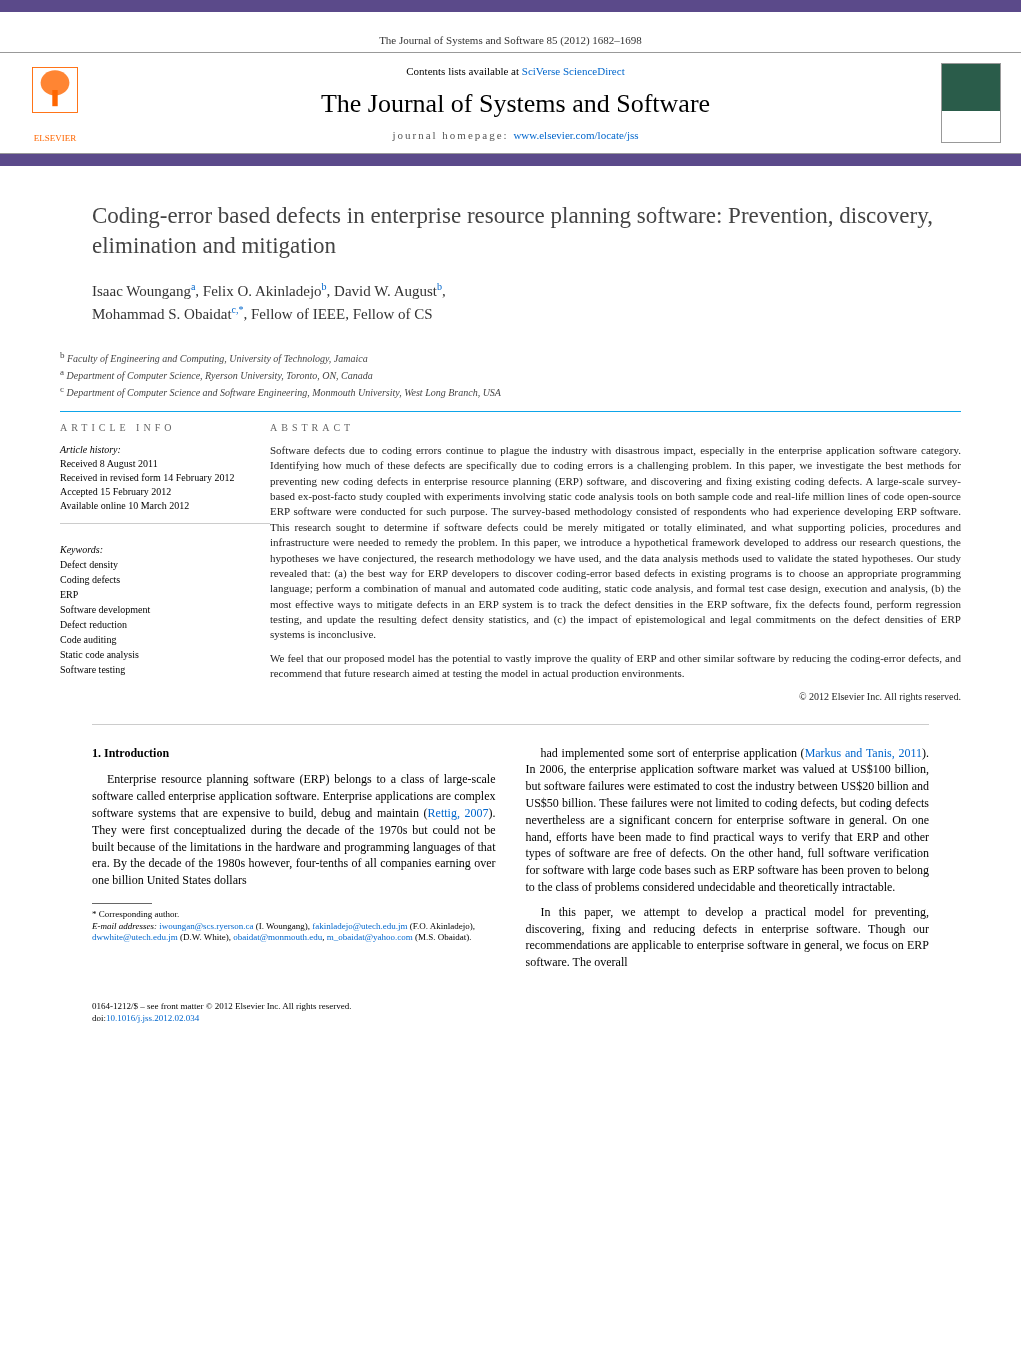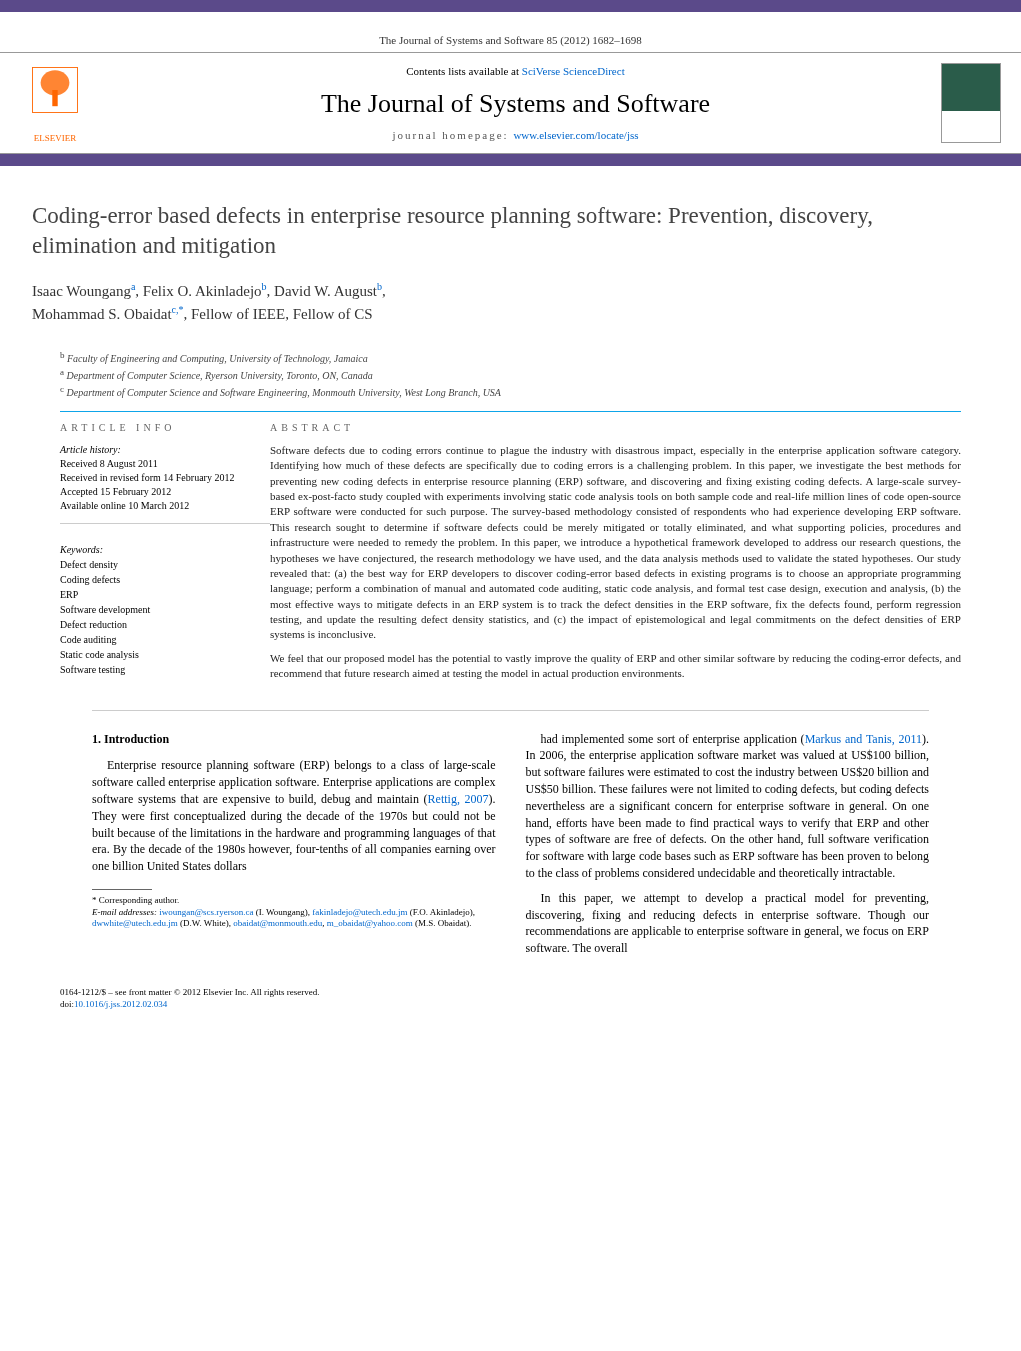--- a/index.html
+++ b/index.html
@@ -66,21 +66,21 @@
   .cover-thumb {
     width: 60px;
     height: 80px;
     background: linear-gradient(#2a5c4a 60%, #fff 60%);
     border: 1px solid #999;
     font-size: 6px;
     color: #fff;
     padding: 2px;
   }
   .title-block {
-    padding: 35px 60px 15px 32px;
+    padding: 35px 60px 15px 92px;
   }
   .article-title {
     font-size: 23px;
     font-weight: normal;
     line-height: 1.3;
     color: #444;
     margin-bottom: 18px;
   }
   .authors {
     font-size: 15px;
@@ -175,20 +175,21 @@
   .footnotes {
     font-size: 9px;
     line-height: 1.3;
     text-align: left;
   }
   .footnotes a { color: #0066cc; text-decoration: none; }
   .footer-block {
     padding: 12px 60px 20px 60px;
     font-size: 9px;
     line-height: 1.3;
+    margin-left: 32px;
   }
   .footer-block a { color: #0066cc; text-decoration: none; }
 </style>
 </head>
 <body>
 
 <div class="purple-bar"></div>
 
 <div class="header-journal-ref">The Journal of Systems and Software 85 (2012) 1682–1698</div>
 
@@ -253,20 +254,21 @@
       <div>Code auditing</div>
       <div>Static code analysis</div>
       <div>Software testing</div>
     </div>
   </div>
   <div class="abstract-col">
     <div class="section-heading">abstract</div>
     <div class="abstract-text">
       <p>Software defects due to coding errors continue to plague the industry with disastrous impact, especially in the enterprise application software category. Identifying how much of these defects are specifically due to coding errors is a challenging problem. In this paper, we investigate the best methods for preventing new coding defects in enterprise resource planning (ERP) software, and discovering and fixing existing coding defects. A large-scale survey-based ex-post-facto study coupled with experiments involving static code analysis tools on both sample code and real-life million lines of code open-source ERP software were conducted for such purpose. The survey-based methodology consisted of respondents who had experience developing ERP software. This research sought to determine if software defects could be merely mitigated or totally eliminated, and what supporting policies, procedures and infrastructure were needed to remedy the problem. In this paper, we introduce a hypothetical framework developed to address our research questions, the hypotheses we have conjectured, the research methodology we have used, and the data analysis methods used to validate the stated hypotheses. Our study revealed that: (a) the best way for ERP developers to discover coding-error based defects in existing programs is to choose an appropriate programming language; perform a combination of manual and automated code auditing, static code analysis, and formal test case design, execution and analysis, (b) the most effective ways to mitigate defects in an ERP system is to track the defect densities in the ERP software, fix the defects found, perform regression testing, and update the resulting defect density statistics, and (c) the impact of epistemological and legal commitments on the defect densities of ERP systems is inconclusive.</p>
       <p>We feel that our proposed model has the potential to vastly improve the quality of ERP and other similar software by reducing the coding-error defects, and recommend that future research aimed at testing the model in actual production environments.</p>
+      <div class="copyright-line">© 2012 Elsevier Inc. All rights reserved.</div>
     </div>
   </div>
 </div>
 
 <div class="body-section">
   <div class="body-columns">
     <div class="body-heading">1. Introduction</div>
     <p>
       <span>Enterprise resource planning software (ERP) belongs to a class of large-scale software called enterprise application software. Enterprise applications are complex software systems that are expensive to build, debug and maintain (</span><span class="cite">Rettig, 2007</span><span>). They were first conceptualized during the decade of the 1970s but could not be built because of the limitations in the hardware and programming languages of that era. By the decade of the 1980s however, four-tenths of all companies earning over one billion United States dollars </span>
     </p>

